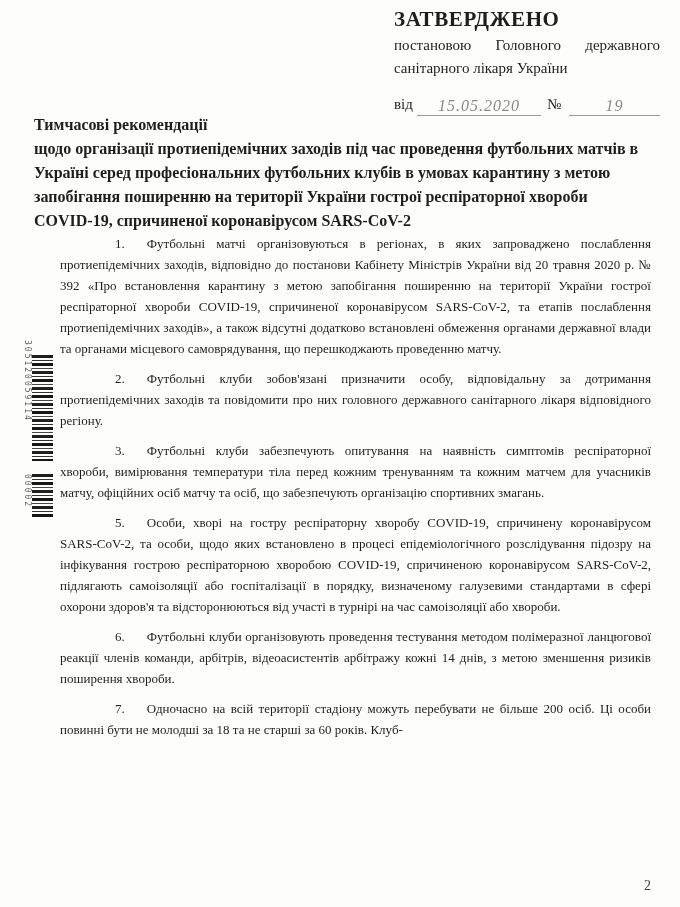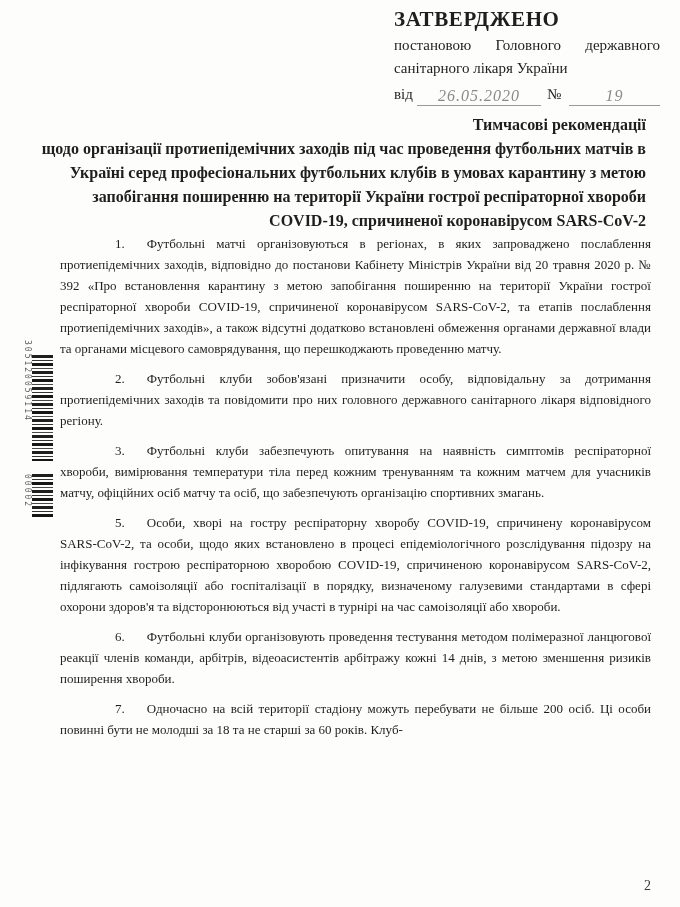--- a/index.html
+++ b/index.html
@@ -27,21 +27,21 @@
     font-size: 21px;
     letter-spacing: 0.6px;
     margin-bottom: 3px;
   }
   .approval-body {
     text-align: justify;
   }
   .approval-dateline {
     display: flex;
     align-items: flex-end;
-    margin-top: 3px;
+    margin-top: 13px;
     white-space: nowrap;
   }
   .hw {
     font-style: italic;
     color: #8a8a8a;
     font-size: 16px;
     border-bottom: 1.5px solid #9a9a9a;
     text-align: center;
     line-height: 19px;
     letter-spacing: 1px;
@@ -49,21 +49,21 @@
   .hw-date { flex: 0 0 124px; margin: 0 6px 0 4px; }
   .hw-num  { flex: 1 1 auto; margin-left: 8px; }
 
   
   .doc-title {
     position: absolute;
     left: 34px; top: 113px; width: 612px;
     font-weight: bold;
     font-size: 16px;
     line-height: 24px;
-    text-align: right;
+    text-align: left;
   }
 
   
   .doc-body {
     position: absolute;
     left: 60px; top: 233px; width: 591px;
     font-size: 13px;
     line-height: 21px;
     text-align: justify;
   }
@@ -121,21 +121,21 @@
       <div class="bc-digits">00002</div>
       <div class="bc-bars"></div>
     </div>
   </div>
 
   <div class="approval">
     <div class="approval-title">ЗАТВЕРДЖЕНО</div>
     <div class="approval-body">постановою Головного державного санітарного лікаря України</div>
     <div class="approval-dateline">
       <span>від</span>
-      <span class="hw hw-date">26.05.2020</span>
+      <span class="hw hw-date">15.05.2020</span>
       <span>№</span>
       <span class="hw hw-num">19</span>
     </div>
   </div>
 
   <div class="doc-title">
     <div>Тимчасові рекомендації</div>
     <div>щодо організації протиепідемічних заходів під час проведення футбольних матчів в Україні серед професіональних футбольних клубів в умовах карантину з метою запобігання поширенню на території України гострої респіраторної хвороби COVID-19, спричиненої коронавірусом SARS-CoV-2</div>
   </div>
 

